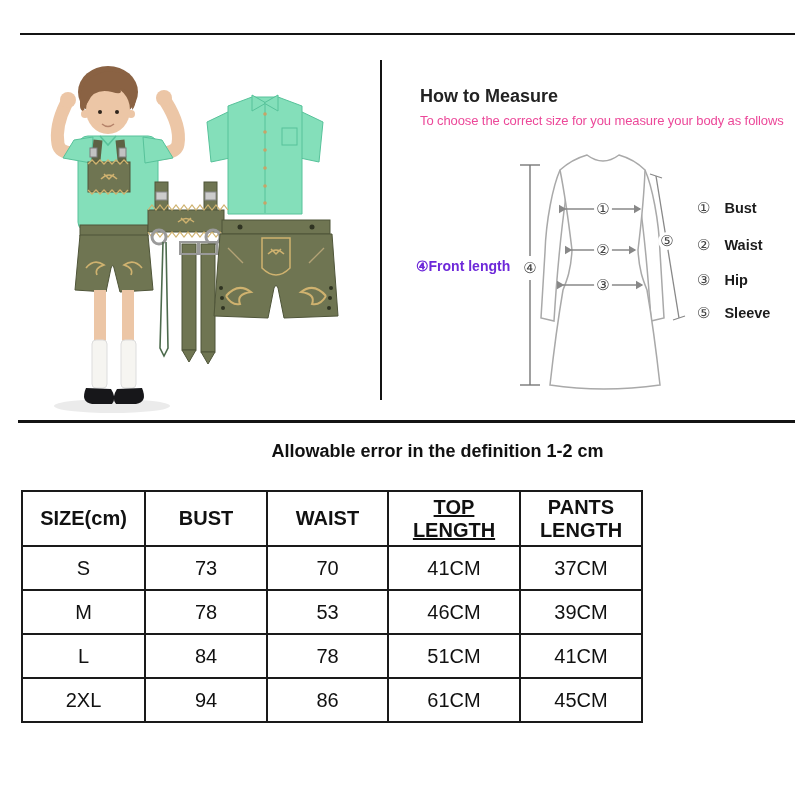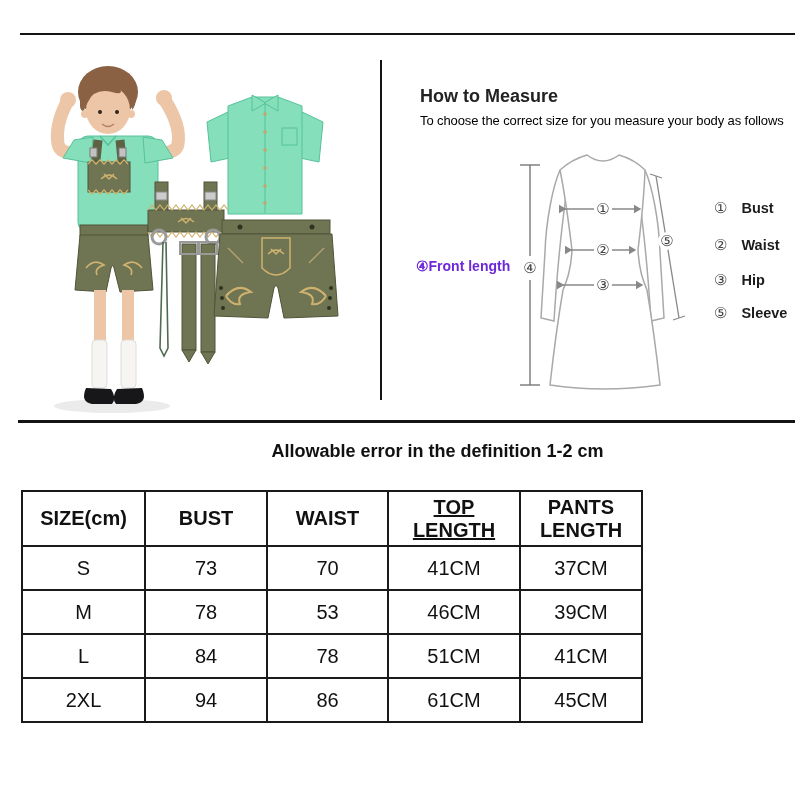--- a/index.html
+++ b/index.html
@@ -3,22 +3,22 @@
 <meta charset="utf-8">
 <style>
   html,body{margin:0;padding:0;background:#fff;}
   #page{position:relative;width:800px;height:800px;background:#fff;overflow:hidden;
         font-family:"Liberation Sans",sans-serif;color:var(--ink,#141414);}
   .rule{position:absolute;background:var(--ink,#141414);}
   #top-rule{left:20px;top:33px;width:775px;height:2px;}
   #vert-rule{left:380px;top:60px;width:2px;height:340px;}
   #section-rule{left:18px;top:420px;width:777px;height:3px;}
   #measure-title{position:absolute;left:420px;top:86px;font-size:18px;font-weight:bold;color:#222;}
-  #measure-subtitle{position:absolute;left:420px;top:113px;font-size:13px;color:#000000;letter-spacing:-0.1px;}
-  .legend-row{position:absolute;left:714px;white-space:nowrap;}
+  #measure-subtitle{position:absolute;left:420px;top:113px;font-size:13px;color:#ec4899;letter-spacing:-0.1px;}
+  .legend-row{position:absolute;left:697px;white-space:nowrap;}
   .legend-num{font-size:15px;color:#444;}
   .legend-label{font-size:14.5px;font-weight:600;color:#1c1c1c;margin-left:14px;}
   #front-length-label{position:absolute;left:416px;top:258px;font-size:14px;font-weight:600;color:#6d28d9;}
   #size-note{position:absolute;left:75px;top:441px;width:725px;text-align:center;
              font-size:18px;font-weight:bold;color:#111;}
   #size-table{position:absolute;left:21px;top:490px;border-collapse:collapse;table-layout:fixed;}
   #size-table td,#size-table th{border:2px solid #1a1a1a;text-align:center;vertical-align:middle;
              font-size:20px;color:#111;background:#fff;padding:0 4px;}
   #size-table th{font-weight:bold;height:53px;line-height:1.15;}
   #size-table td{height:42px;font-weight:normal;}

